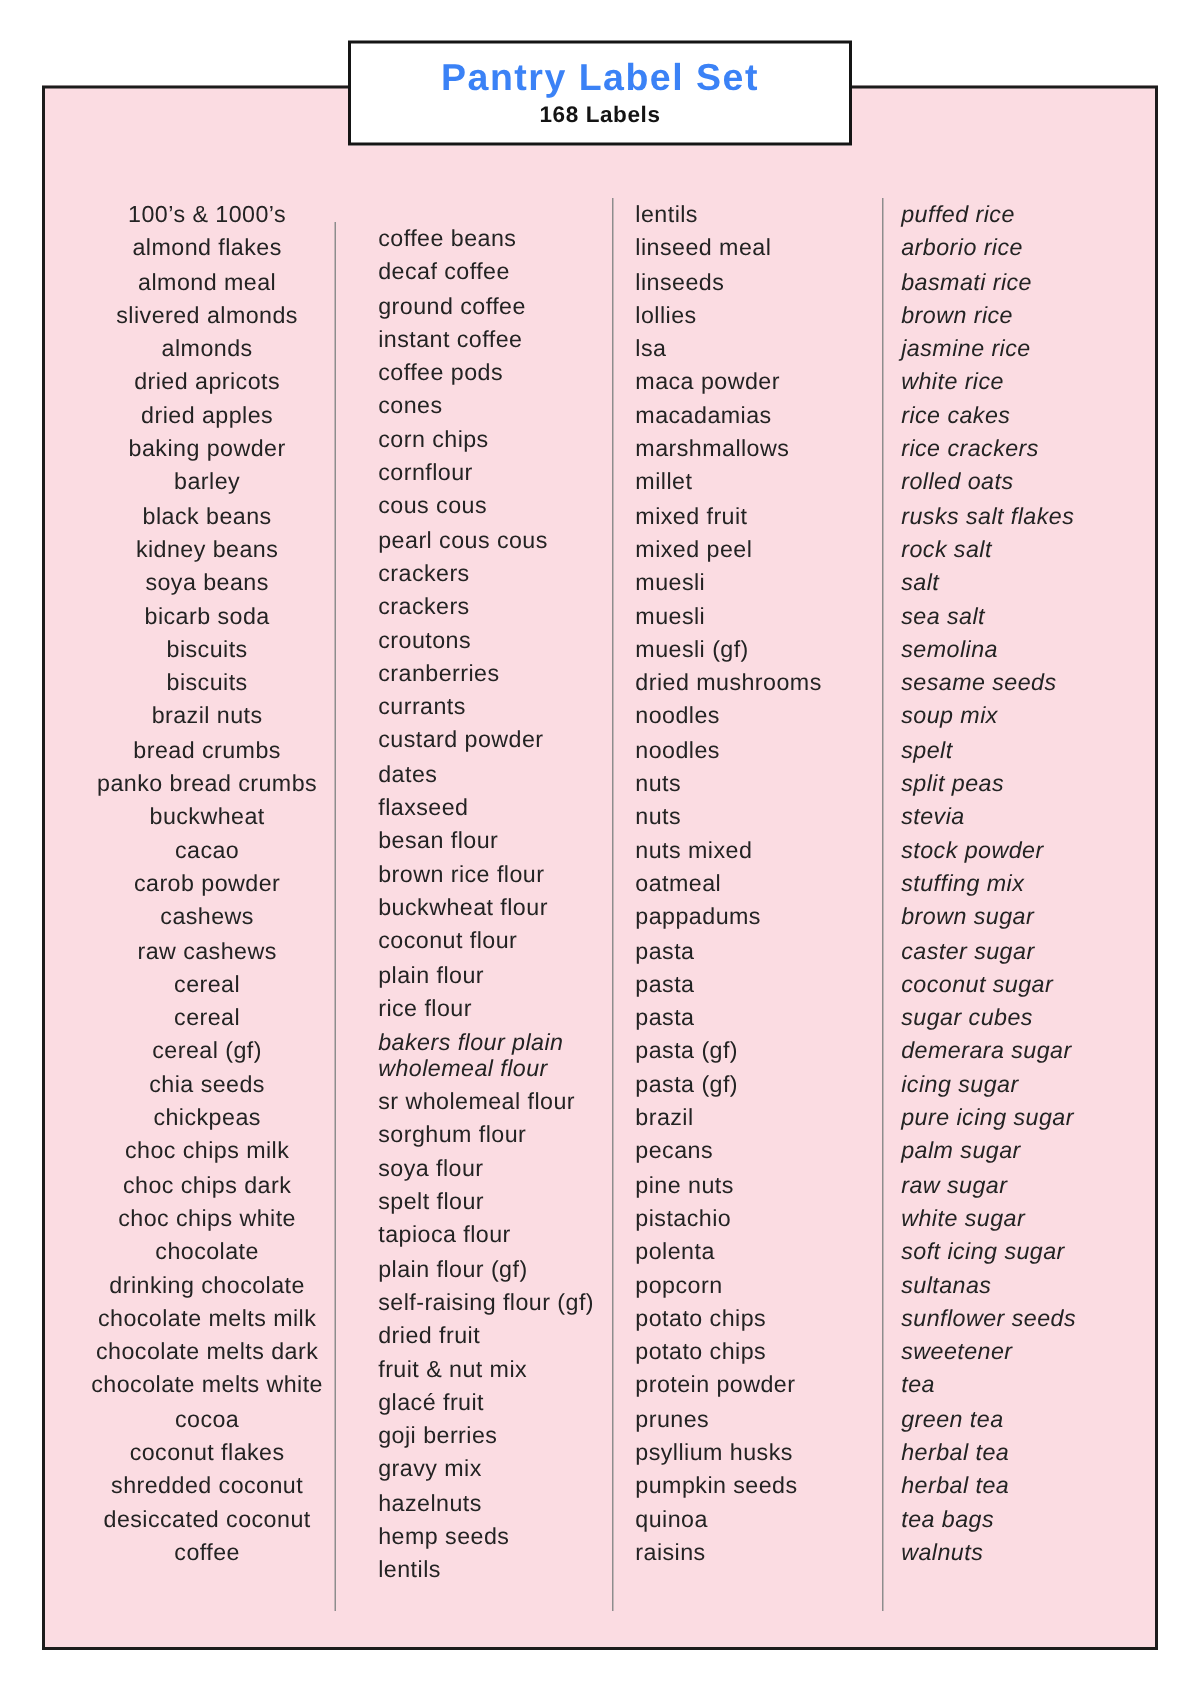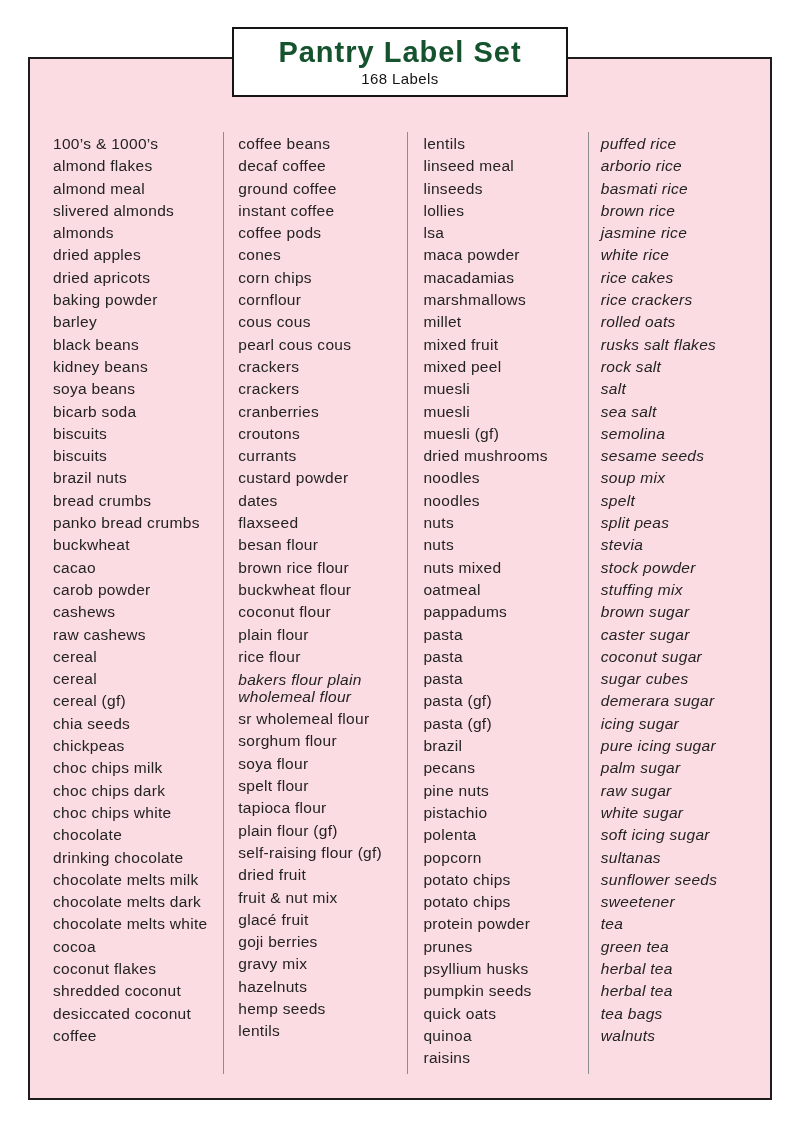--- a/index.html
+++ b/index.html
@@ -34,48 +34,48 @@
     box-sizing: border-box;
     background: #ffffff;
     border: 2px solid #151515;
     z-index: 2;
     display: flex;
     flex-direction: column;
     align-items: center;
     justify-content: center;
   }
   .title {
-    font-size: 29px;
+    font-size: 25px;
     font-weight: 700;
     letter-spacing: 1px;
-    color: #14532d;
+    color: #3b82f6;
     line-height: 1.05;
   }
   .subtitle {
     font-size: 15px;
-    font-weight: 400;
+    font-weight: 700;
     letter-spacing: 0.4px;
     color: #141414;
     margin-top: 2px;
   }
 
   .cols {
     position: absolute;
     left: 0;
     top: 73px;
     width: 740px;
     height: 942px;
     display: flex;
   }
   .col {
     box-sizing: border-box;
     padding-top: 1px;
   }
-  .col-1 { width: 196px; padding-left: 23px; }
-  .col-2 { width: 187px; padding-left: 14px; }
+  .col-1 { width: 196px; padding-left: 23px; text-align: center; }
+  .col-2 { width: 187px; padding-left: 28px; margin-top: 16px; }
   .col-3 { width: 183px; padding-left: 15px; }
   .col-4 { width: 185px; padding-left: 12px; font-style: italic; }
   .col + .col { border-left: 1px solid #8d8d8d; }
 
   .item {
     font-size: 15.5px;
     line-height: 22.3px;
     letter-spacing: 0.3px;
     color: #232323;
     white-space: pre-line;
@@ -92,22 +92,22 @@
 <div class="sheet">
 
   <div class="panel">
     <div class="cols">
       <div class="col col-1">
           <div class="item">100’s &amp; 1000’s</div>
           <div class="item">almond flakes</div>
           <div class="item">almond meal</div>
           <div class="item">slivered almonds</div>
           <div class="item">almonds</div>
+          <div class="item">dried apricots</div>
           <div class="item">dried apples</div>
-          <div class="item">dried apricots</div>
           <div class="item">baking powder</div>
           <div class="item">barley</div>
           <div class="item">black beans</div>
           <div class="item">kidney beans</div>
           <div class="item">soya beans</div>
           <div class="item">bicarb soda</div>
           <div class="item">biscuits</div>
           <div class="item">biscuits</div>
           <div class="item">brazil nuts</div>
           <div class="item">bread crumbs</div>
@@ -142,22 +142,22 @@
           <div class="item">ground coffee</div>
           <div class="item">instant coffee</div>
           <div class="item">coffee pods</div>
           <div class="item">cones</div>
           <div class="item">corn chips</div>
           <div class="item">cornflour</div>
           <div class="item">cous cous</div>
           <div class="item">pearl cous cous</div>
           <div class="item">crackers</div>
           <div class="item">crackers</div>
+          <div class="item">croutons</div>
           <div class="item">cranberries</div>
-          <div class="item">croutons</div>
           <div class="item">currants</div>
           <div class="item">custard powder</div>
           <div class="item">dates</div>
           <div class="item">flaxseed</div>
           <div class="item">besan flour</div>
           <div class="item">brown rice flour</div>
           <div class="item">buckwheat flour</div>
           <div class="item">coconut flour</div>
           <div class="item">plain flour</div>
           <div class="item">rice flour</div>
@@ -212,21 +212,20 @@
           <div class="item">pine nuts</div>
           <div class="item">pistachio</div>
           <div class="item">polenta</div>
           <div class="item">popcorn</div>
           <div class="item">potato chips</div>
           <div class="item">potato chips</div>
           <div class="item">protein powder</div>
           <div class="item">prunes</div>
           <div class="item">psyllium husks</div>
           <div class="item">pumpkin seeds</div>
-          <div class="item">quick oats</div>
           <div class="item">quinoa</div>
           <div class="item">raisins</div>
         </div>
       <div class="col col-4">
           <div class="item">puffed rice</div>
           <div class="item">arborio rice</div>
           <div class="item">basmati rice</div>
           <div class="item">brown rice</div>
           <div class="item">jasmine rice</div>
           <div class="item">white rice</div>

